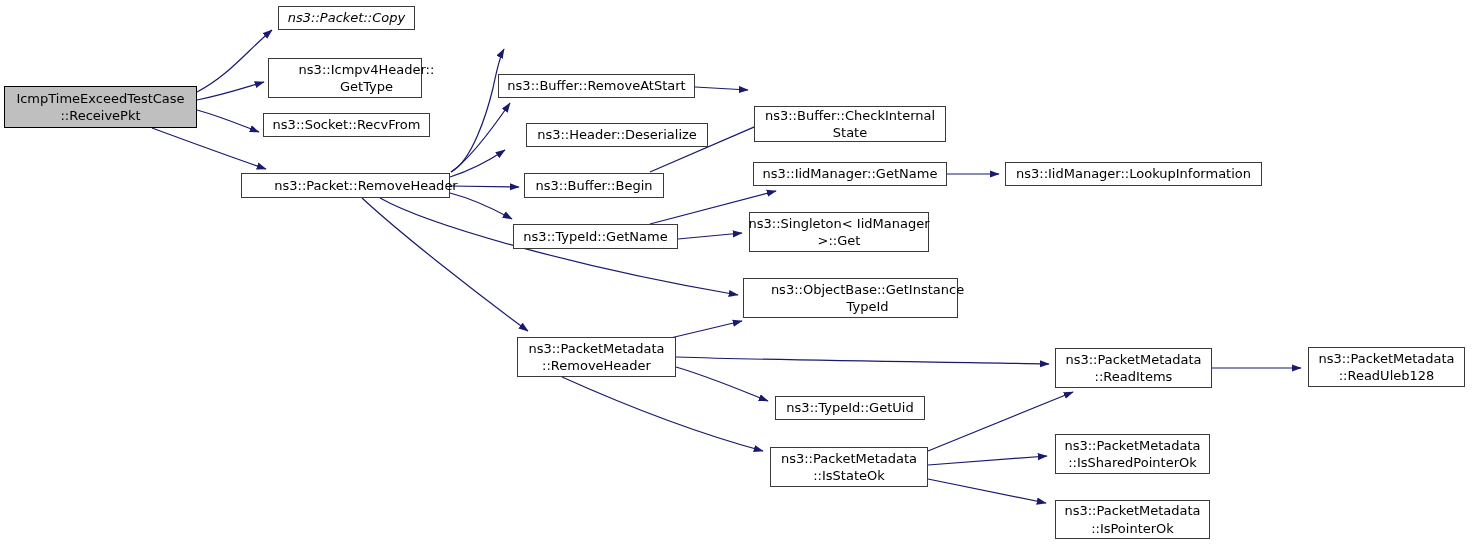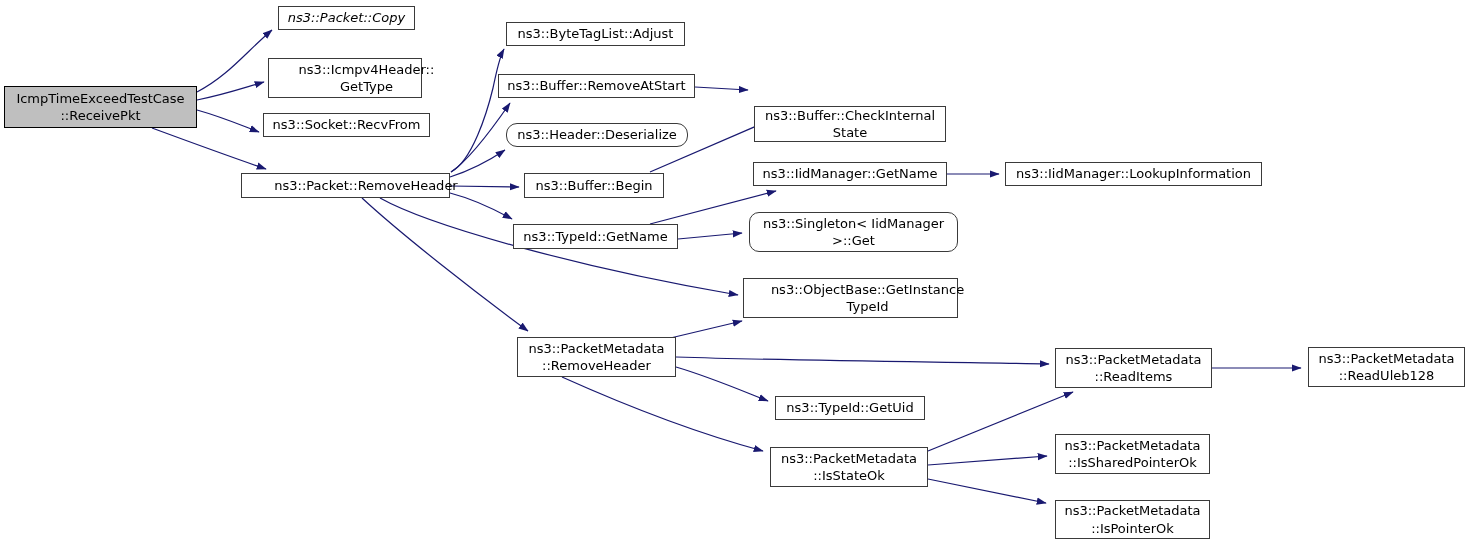--- a/index.html
+++ b/index.html
@@ -77,43 +77,40 @@
     <div class="node" style="left: 268px; top: 58px; width: 154px; height: 40px; padding-left: 43px;">
       <div class="ln">ns3::Icmpv4Header::</div>
       <div class="ln">GetType</div>
     </div>
     <div class="node" style="left: 263px; top: 113px; width: 167px; height: 24px;">
       <div class="ln">ns3::Socket::RecvFrom</div>
     </div>
     <div class="node" style="left: 241px; top: 173px; width: 209px; height: 25px; padding-left: 41px;">
       <div class="ln">ns3::Packet::RemoveHeader</div>
     </div>
-    <div class="node" style="left: 506px; top: 22px; width: 179px; height: 24px;">
-      <div class="ln">ns3::ByteTagList::Adjust</div>
-    </div>
     <div class="node" style="left: 498px; top: 74px; width: 197px; height: 24px;">
       <div class="ln">ns3::Buffer::RemoveAtStart</div>
     </div>
-    <div class="node" style="left: 506px; top: 123px; width: 182px; height: 24px; border-radius: 11px;">
+    <div class="node" style="left: 526px; top: 123px; width: 182px; height: 24px;">
       <div class="ln">ns3::Header::Deserialize</div>
     </div>
     <div class="node" style="left: 524px; top: 173px; width: 140px; height: 25px;">
       <div class="ln">ns3::Buffer::Begin</div>
     </div>
     <div class="node" style="left: 513px; top: 224px; width: 165px; height: 25px;">
       <div class="ln">ns3::TypeId::GetName</div>
     </div>
     <div class="node" style="left: 754px; top: 78px; width: 192px; height: 36px; margin-top: 28px;">
       <div class="ln">ns3::Buffer::CheckInternal</div>
       <div class="ln">State</div>
     </div>
     <div class="node" style="left: 753px; top: 162px; width: 194px; height: 24px; align-items: center;">
       <div class="ln">ns3::IidManager::GetName</div>
     </div>
-    <div class="node" style="left: 749px; top: 212px; width: 209px; height: 40px; border-radius: 10px;">
+    <div class="node" style="left: 749px; top: 212px; width: 180px; height: 40px;">
       <div class="ln">ns3::Singleton&lt; IidManager</div>
       <div class="ln">&gt;::Get</div>
     </div>
     <div class="node" style="left: 743px; top: 278px; width: 215px; height: 40px; padding-left: 34px;">
       <div class="ln">ns3::ObjectBase::GetInstance</div>
       <div class="ln">TypeId</div>
     </div>
     <div class="node" style="left: 1005px; top: 162px; width: 257px; height: 24px;">
       <div class="ln">ns3::IidManager::LookupInformation</div>
     </div>

